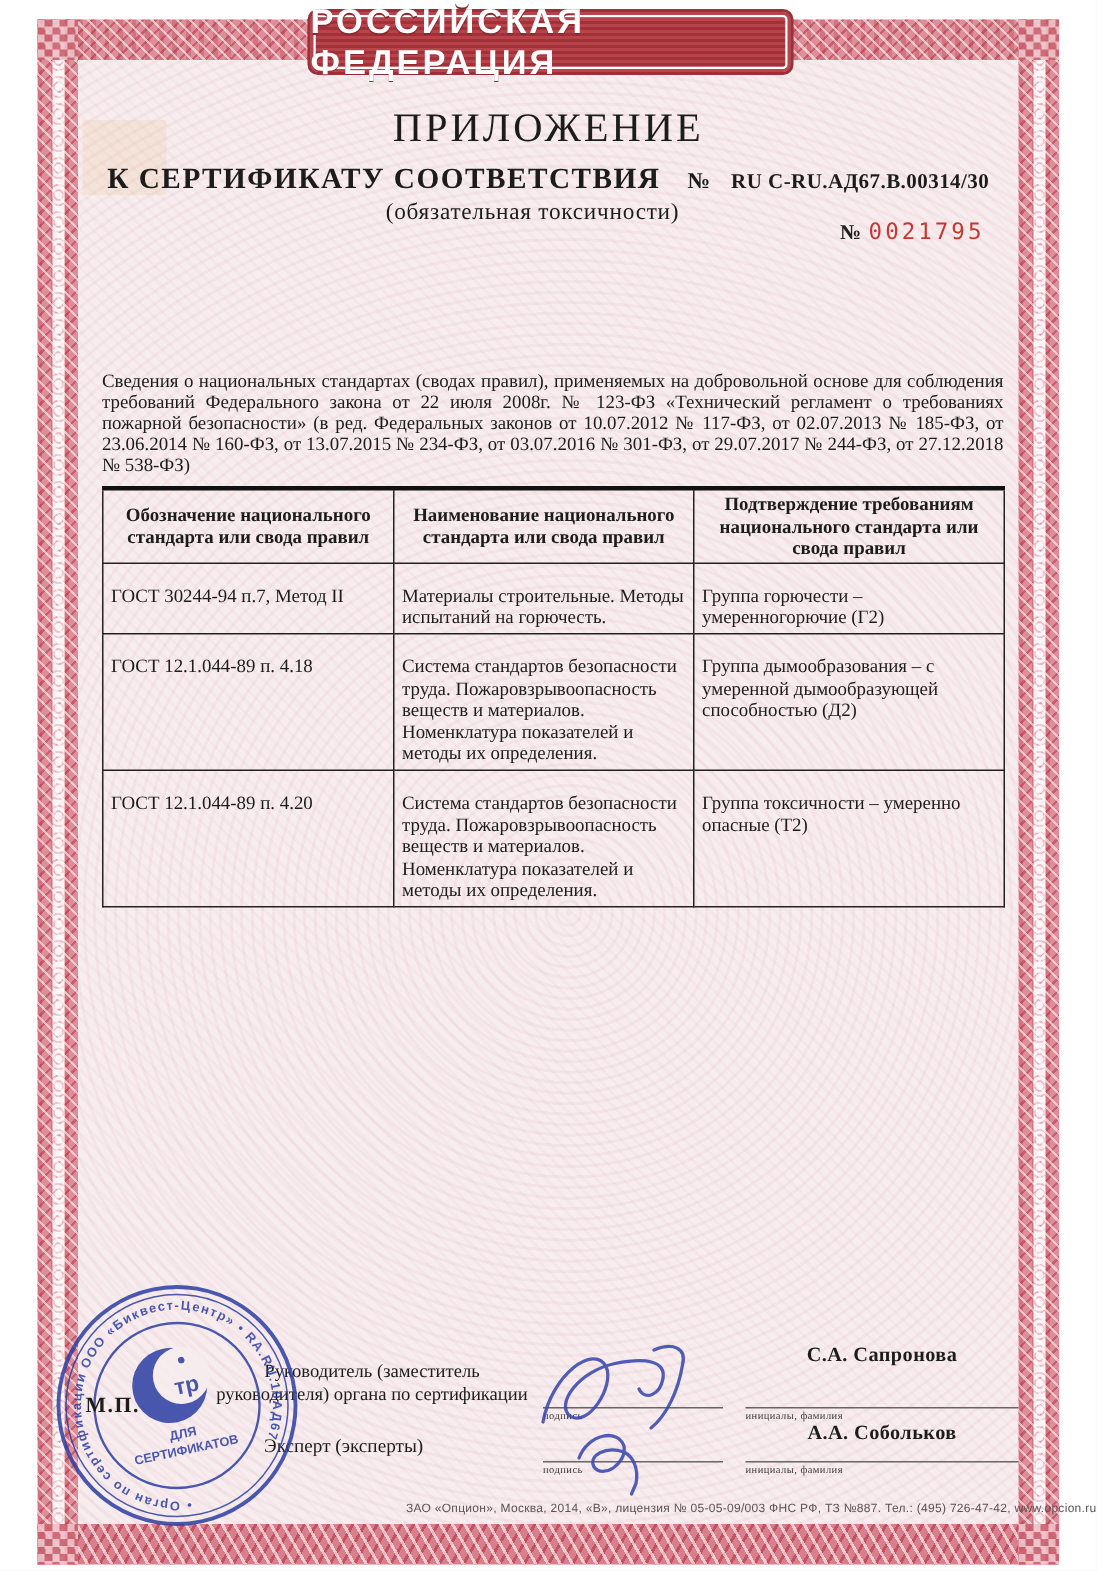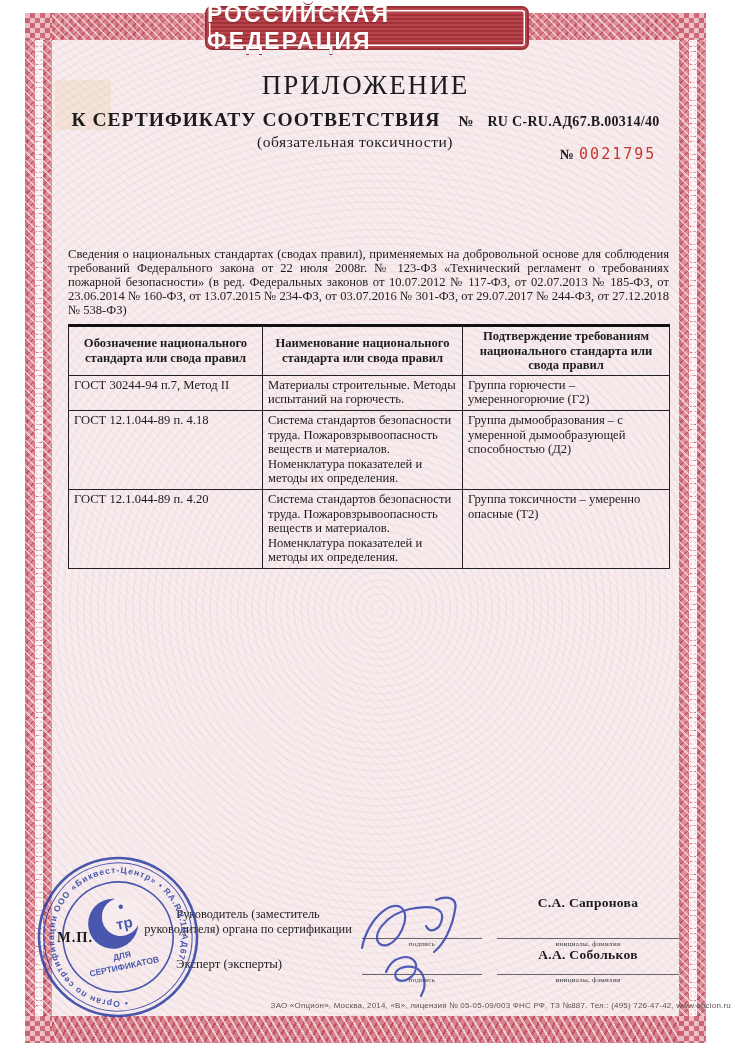--- a/index.html
+++ b/index.html
@@ -85,21 +85,21 @@
     position:absolute; left:68px; top:248px; width:601px;
     font-size:12.6px; line-height:13.9px; text-align:justify;
   }
   table.std{
     position:absolute; left:68px; top:324px; width:601px;
     border-collapse:collapse; table-layout:fixed;
     border:1.4px solid #1a1a1a; border-top:3px solid #111;
   }
   table.std th, table.std td{
     border:1.3px solid #222; vertical-align:top;
-    font-size:12.6px; line-height:14.6px; padding:2px 5px 3px 5px;
+    font-size:12.6px; line-height:14.6px; padding:14px 5px 3px 5px;
   }
   table.std th{font-weight:bold; text-align:center; height:40px; vertical-align:middle; padding:2px 8px;}
   col.c1{width:194px;} col.c2{width:200px;} col.c3{width:207px;}
   td.cell{white-space:pre-line;}
   tr.r1 td{height:27px;} tr.r2 td{height:27px;} tr.r3 td{height:70px;} tr.r4 td{height:71px;}
   
   .role-head{
     position:absolute; left:142px; top:907px; width:212px; text-align:center;
     font-size:12.4px; line-height:15px;
   }
@@ -109,21 +109,21 @@
   .mp{
     position:absolute; left:57px; top:929px; font-weight:bold; font-size:14.5px;
     letter-spacing:1px; z-index:4;
   }
   .sigline{position:absolute; height:0; border-top:1px solid #666;}
   .l1a{left:362px; top:938px; width:120px;}
   .l1b{left:497px; top:938px; width:182px;}
   .l2a{left:362px; top:974px; width:120px;}
   .l2b{left:497px; top:974px; width:182px;}
   .linecap{
-    position:absolute; font-size:7px; color:#3a3a3a; text-align:center;
+    position:absolute; font-size:7px; color:#3a3a3a; 
     font-family:"Liberation Serif", serif; letter-spacing:.3px;
   }
   .c1a{left:362px; top:940px; width:120px;}
   .c1b{left:497px; top:940px; width:182px;}
   .c2a{left:362px; top:976px; width:120px;}
   .c2b{left:497px; top:976px; width:182px;}
   .sig-name{
     position:absolute; left:497px; width:182px; text-align:center;
     font-weight:bold; font-size:13.5px; letter-spacing:.3px;
   }
@@ -156,21 +156,21 @@
   <div class="scan-artifact"></div>
 
   <div class="banner">
     <span>РОССИЙСКАЯ ФЕДЕРАЦИЯ</span>
   </div>
 
   <div class="doc-title">ПРИЛОЖЕНИЕ</div>
   <div class="subtitle-row">
     <span class="sub">К СЕРТИФИКАТУ СООТВЕТСТВИЯ</span>
     <span class="numsign">№</span>
-    <span class="certnum">RU C-RU.АД67.В.00314/40</span>
+    <span class="certnum">RU C-RU.АД67.В.00314/30</span>
   </div>
   <div class="cert-type">(обязательная токсичности)</div>
   <div class="blank-number">
     <span class="nsign">№</span><span class="digits">0021795</span>
   </div>
 
   <div class="intro">Сведения о национальных стандартах (сводах правил), применяемых на добровольной основе для соблюдения требований Федерального закона от 22 июля 2008г. № 123-ФЗ «Технический регламент о требованиях пожарной безопасности» (в ред. Федеральных законов от 10.07.2012 № 117-ФЗ, от 02.07.2013 № 185-ФЗ, от 23.06.2014 № 160-ФЗ, от 13.07.2015 № 234-ФЗ, от 03.07.2016 № 301-ФЗ, от 29.07.2017 № 244-ФЗ, от 27.12.2018 № 538-ФЗ)</div>
 
   <table class="std">
     <colgroup>

